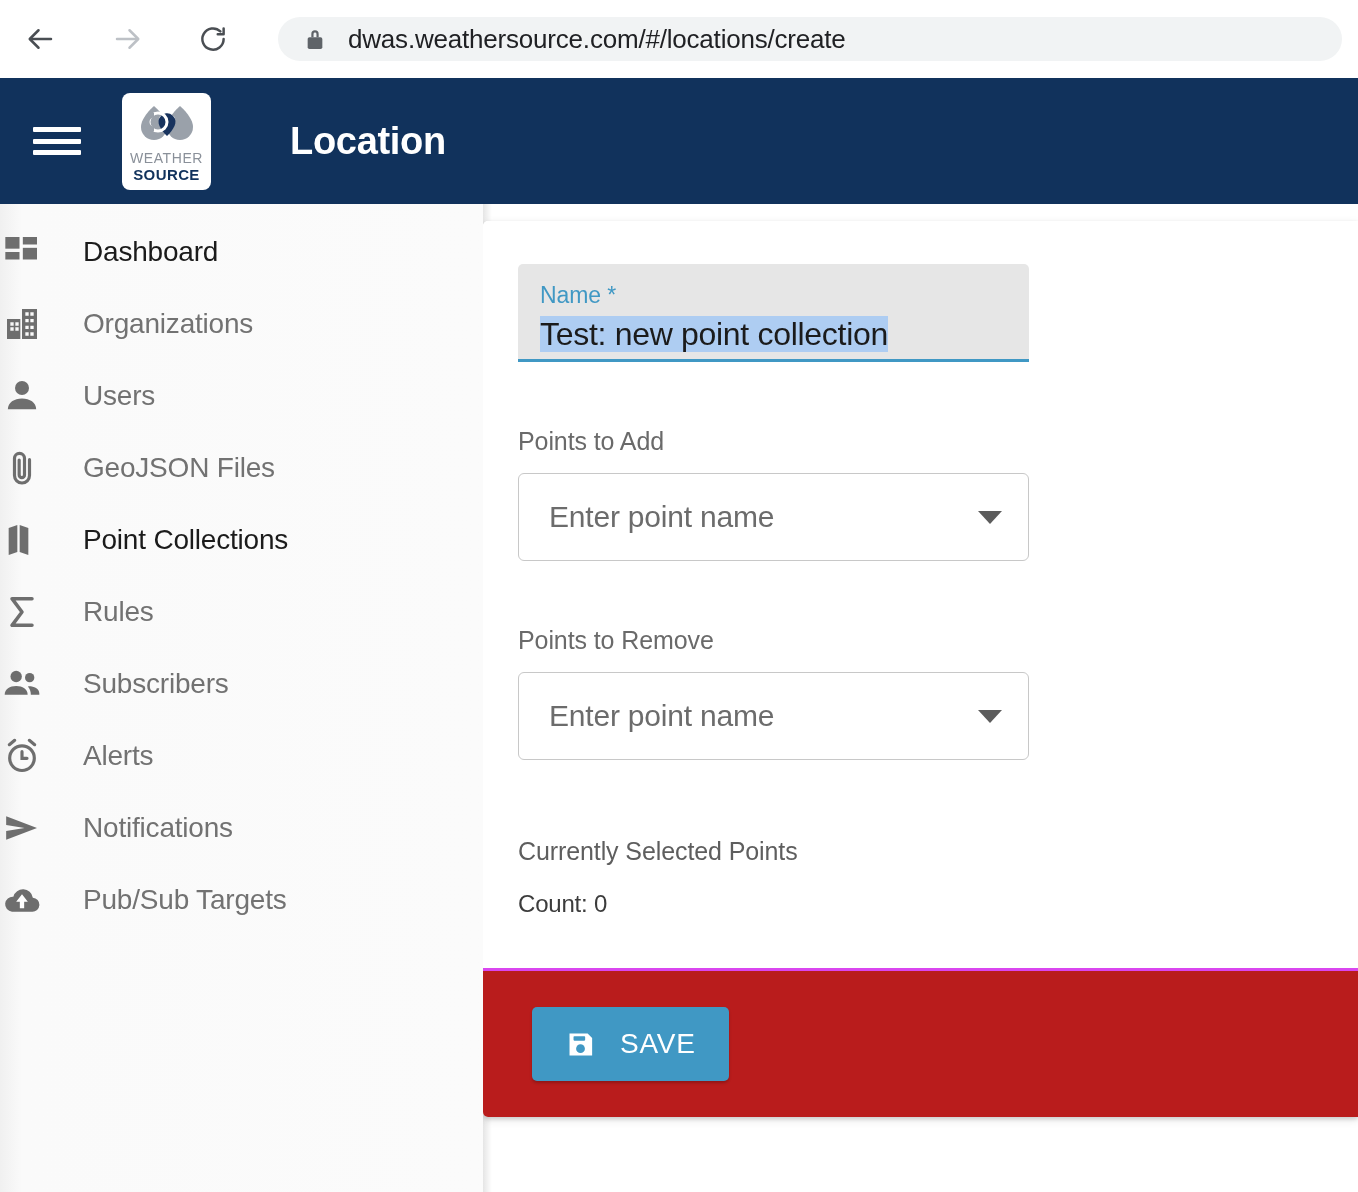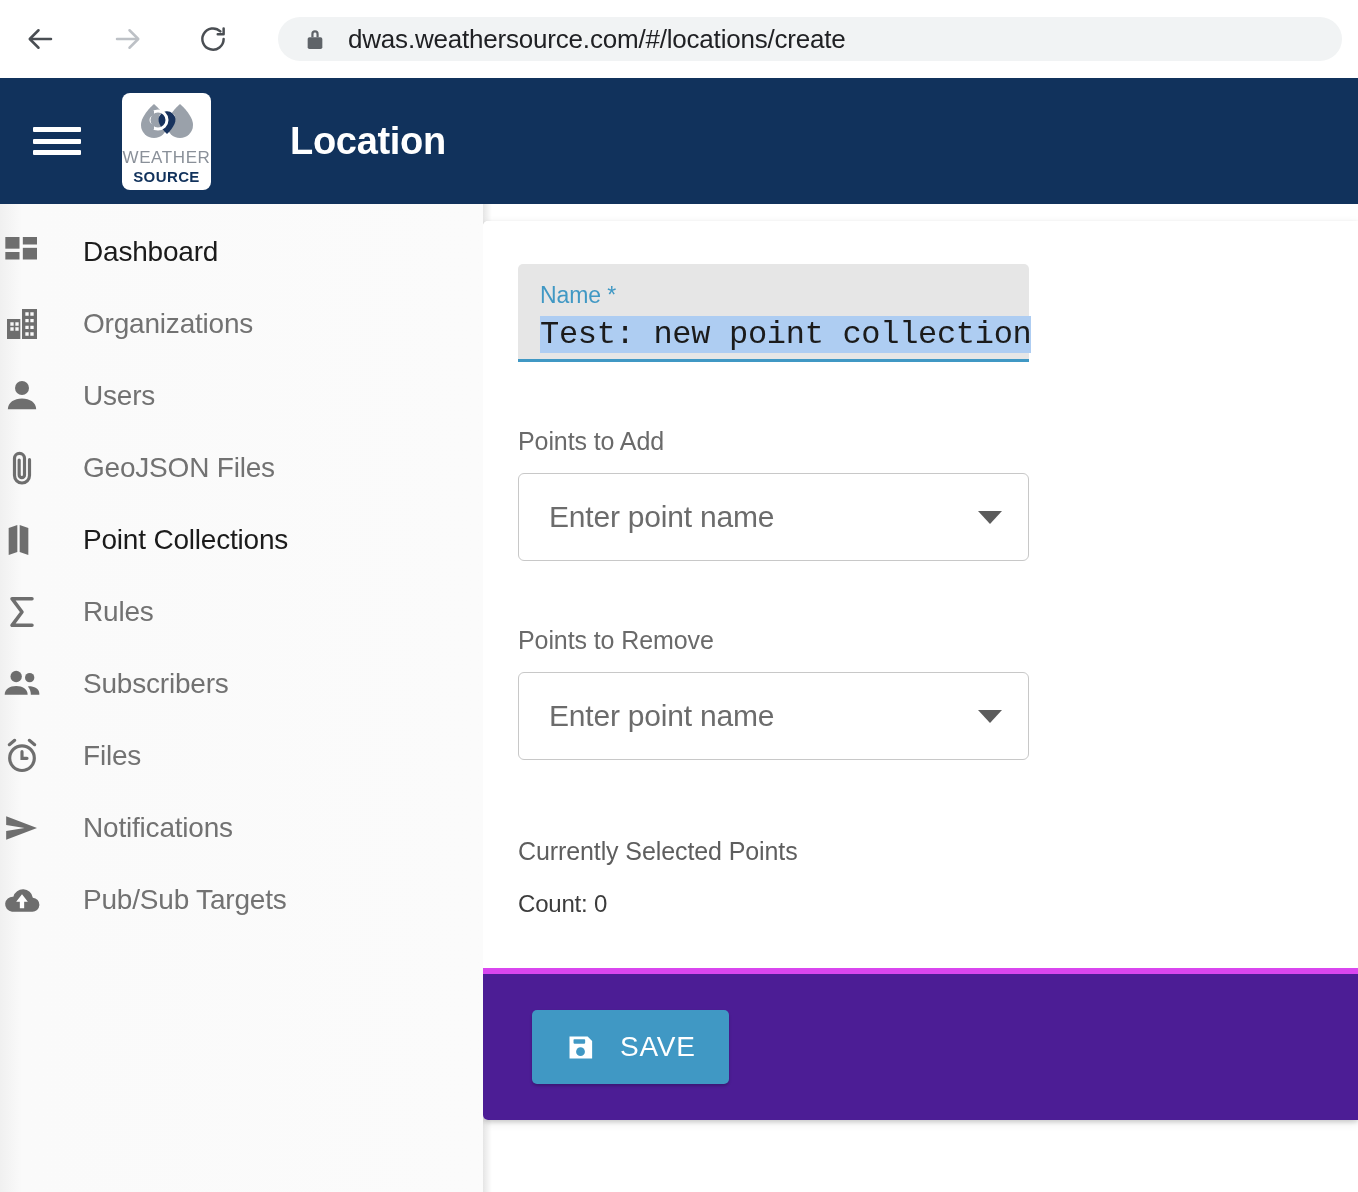--- a/index.html
+++ b/index.html
@@ -76,21 +76,21 @@
     margin-left: 41px;
     width: 89px; height: 97px;
     background: #ffffff;
     border-radius: 8px;
     display: flex; flex-direction: column;
     align-items: center; justify-content: center;
     padding-top: 4px;
   }
   .logo-mark { width: 66px; height: 44px; }
   .logo-word-top {
-    font-size: 17px;
+    font-size: 14px;
     letter-spacing: 0.6px;
     color: #8a9099;
     margin-top: 2px;
   }
   .logo-word-bot {
     font-size: 15px;
     font-weight: bold;
     letter-spacing: 0.4px;
     color: #11325c;
   }
@@ -173,21 +173,20 @@
     font-size: 23px;
     color: #4098c4;
     letter-spacing: -0.1px;
   }
   .filled-value {
     margin-top: 7px;
     font-size: 32px;
     color: #1b1b1b;
     letter-spacing: -0.3px;
     white-space: nowrap;
-    font-family: Liberation Mono, monospace;
   }
   .filled-value .sel {
     background: #aecdf2;
   }
 
   .field-group { margin-top: 65px; }
   .field-caption {
     font-size: 25px;
     color: #6a6a6a;
     letter-spacing: -0.1px;
@@ -221,22 +220,22 @@
     letter-spacing: -0.1px;
   }
   .summary-count {
     margin-top: 24px;
     font-size: 24px;
     color: #3c3c3c;
     letter-spacing: -0.2px;
   }
 
   .card-footer {
-    background: #4c1d95;
-    border-top: 6px solid #d946ef;
+    background: #b91c1c;
+    border-top: 3px solid #d946ef;
     padding: 36px 0 36px 49px;
   }
   .save-btn {
     display: inline-flex;
     align-items: center;
     height: 74px;
     padding: 0 33px;
     background: #4098c4;
     border: none;
     border-radius: 5px;
@@ -402,21 +401,21 @@
 
   <div class="side-item">
     <span class="side-ico">
       <svg width="44" height="40" viewBox="0 0 24 24" fill="none" stroke="#6e6e6e" stroke-width="1.9" stroke-linecap="round">
         <circle cx="12" cy="13.3" r="7.4"></circle>
         <path d="M12 9.4v4h3"></path>
         <path d="M4.4 5.2 7.6 2.6"></path>
           <path d="M19.6 5.2 16.4 2.6"></path>
       </svg>
     </span>
-    <span class="side-label">Files</span>
+    <span class="side-label">Alerts</span>
   </div>
 
   <div class="side-item">
     <span class="side-ico">
       <svg width="44" height="40" viewBox="0 0 24 24" fill="#6e6e6e">
         <path d="M2.5 5 21 12 2.5 19v-5.2l11-1.8-11-1.8V5z"></path>
       </svg>
     </span>
     <span class="side-label">Notifications</span>
   </div>

